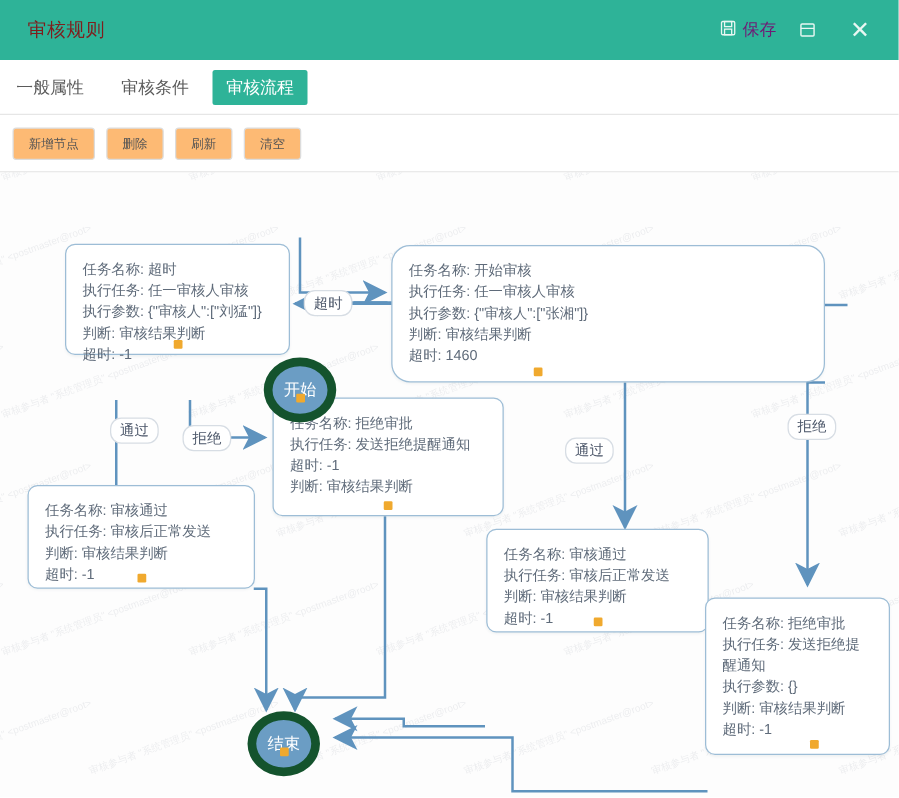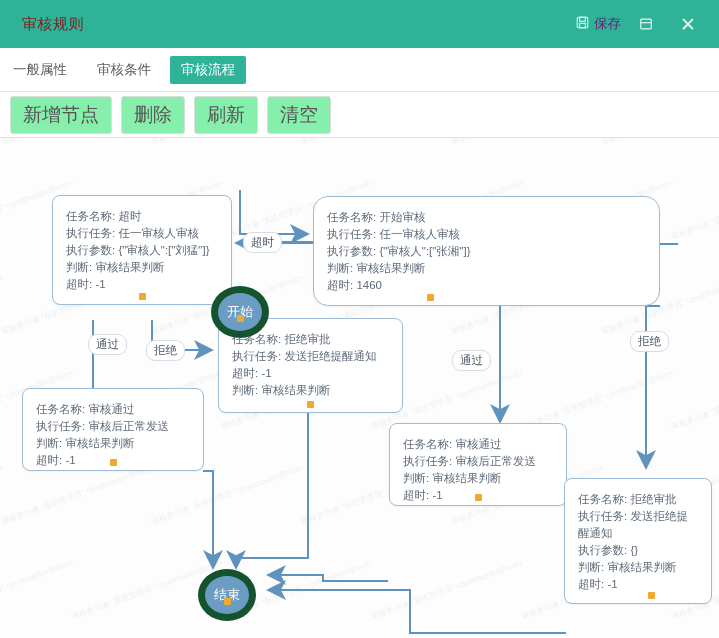--- a/index.html
+++ b/index.html
@@ -39,21 +39,21 @@
   }
   .tab.active { background: #2eb398; color: #ffffff; }
 
   
   .toolbar {
     position: absolute; left: 0; top: 93px; width: 719px; height: 45px;
     background: #ffffff; display: flex; align-items: center; padding-left: 10px;
     border-bottom: 1px solid #e3e3e3;
   }
   .tool-btn {
-    font-size: 19px; color: #555; background: #86efac; border: 1px solid #dcdcdc;
+    font-size: 10px; color: #555; background: #fdba74; border: 1px solid #dcdcdc;
     border-radius: 3px; padding: 5px 12px; margin-right: 9px; cursor: pointer;
     white-space: nowrap;
   }
 
   
   .canvas {
     position: absolute; left: 0; top: 138px; width: 719px; height: 500px;
     background: #fdfdfd; overflow: hidden;
   }
   .wm-layer { position: absolute; inset: 0; pointer-events: none; z-index: 0; }
@@ -211,21 +211,21 @@
 
         <path d="M566,495 L410,495 L410,452 L268,452" marker-end="url(#ar)"></path>
       </g>
     </svg>
 
     <div class="circle-node" style="left:211px; top:148px; width:58px; height:52px;">
       <span>开始</span>
       <span class="handle"></span>
     </div>
 
-    <div class="node" style="left:52px; top:57px; width:180px; height:110px;">
+    <div class="node" style="left:52px; top:57px; width:180px; height:89px;">
       <div class="lines">
         <div class="line">任务名称: 超时</div>
         <div class="line">执行任务: 任一审核人审核</div>
         <div class="line">执行参数: {"审核人":["刘猛"]}</div>
         <div class="line">判断: 审核结果判断</div>
         <div class="line">超时: -1</div>
       </div>
       <span class="handle"></span>
     </div>
 

